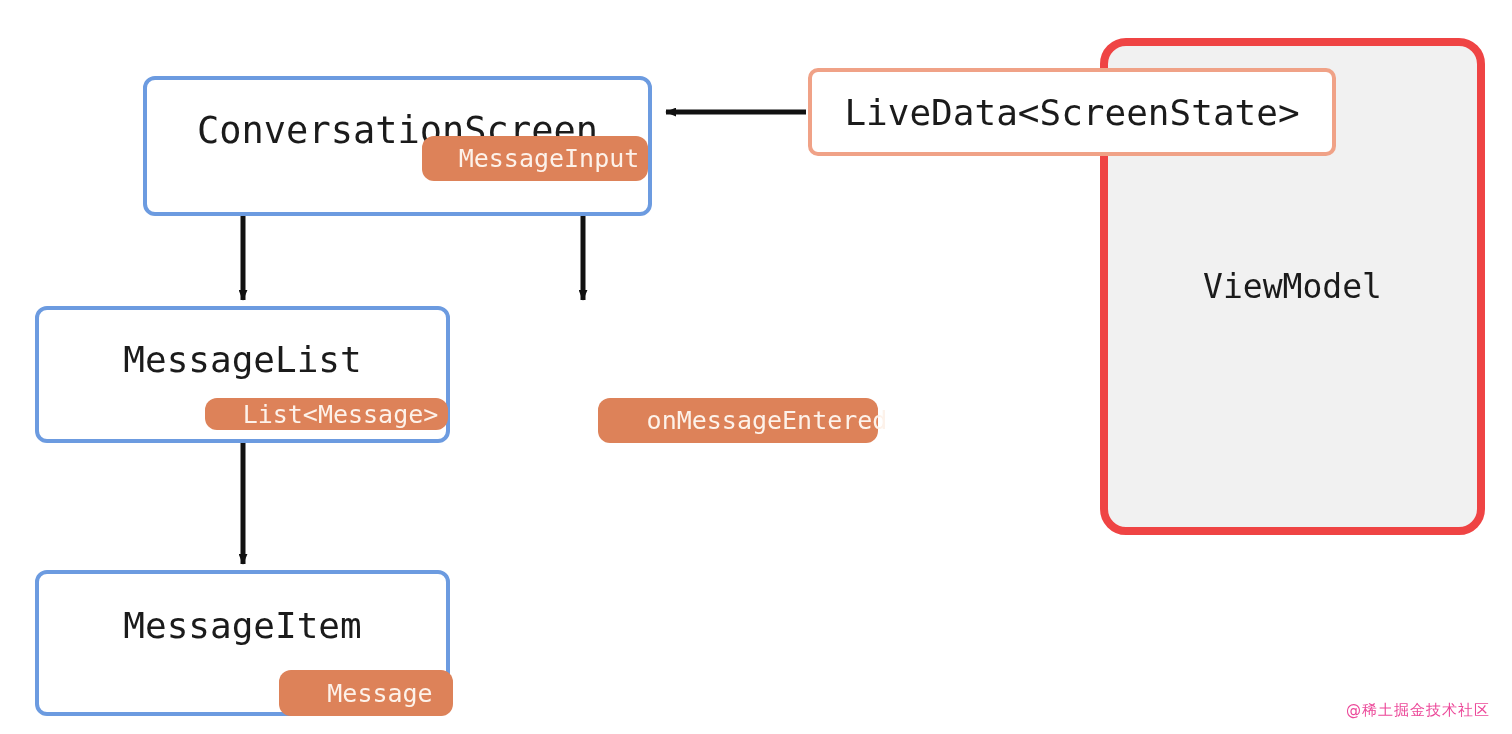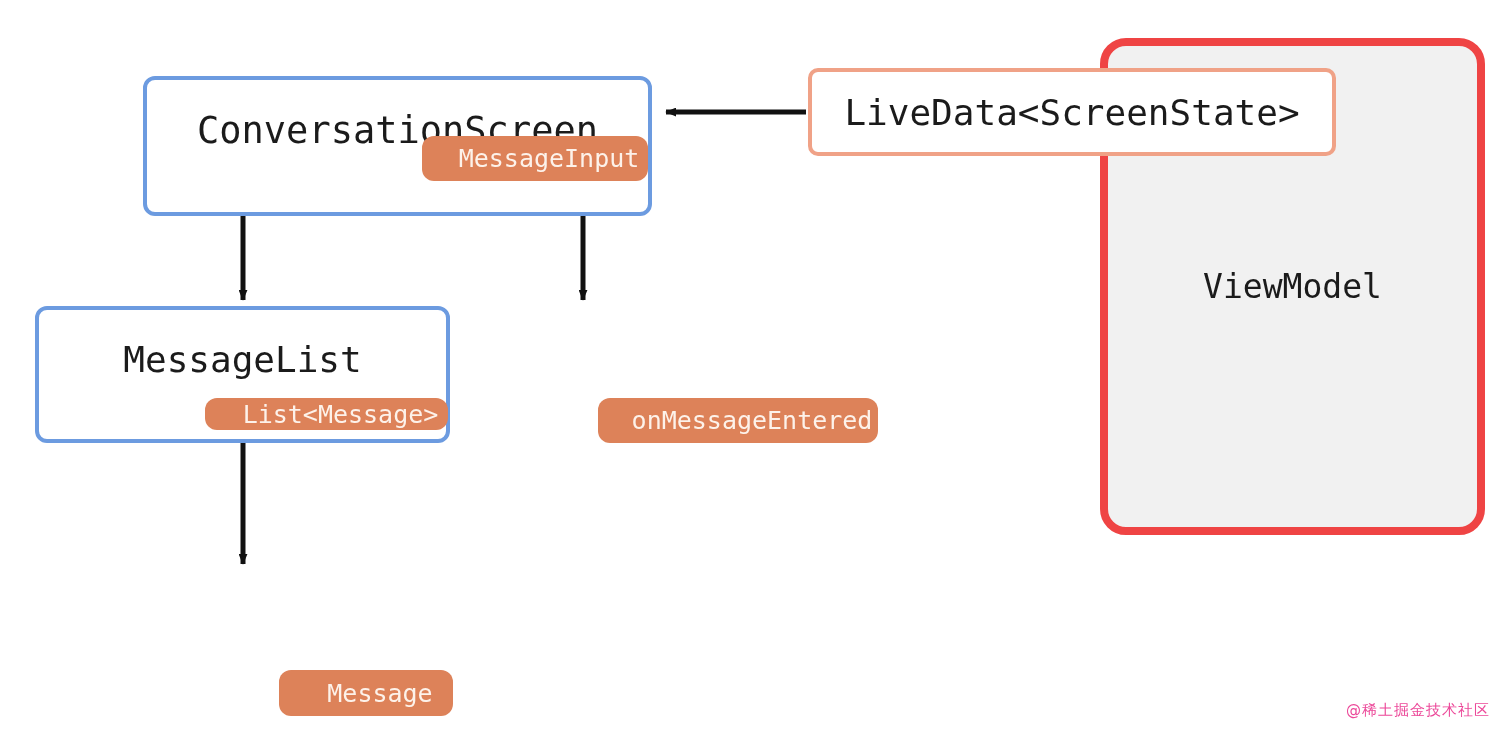--- a/index.html
+++ b/index.html
@@ -154,23 +154,26 @@
   <div class="node livedata" style="left:808px; top:68px; width:528px; height:88px; z-index:5;">
     <span class="node-label" style="font-size:36px;">LiveData&lt;ScreenState&gt;</span>
   </div>
 
   <div class="badge" style="left:205px; top:398px; width:243px; height:32px; z-index:4;">
     <span class="badge-label" style="font-size:25px; position:relative; left:14px;">List&lt;Message&gt;</span>
   </div>
 
 
   <div class="badge" style="left:598px; top:398px; width:280px; height:45px; z-index:4;">
-    <span class="badge-label" style="font-size:25px; position:relative; left:14px;text-align:right;">onMessageEntered</span>
+    <span class="badge-label" style="font-size:25px; position:relative; left:29px;text-align:right;">onMessageEntered</span>
   </div>
 
+  <div class="node composable" style="left:35px; top:570px; width:415px; height:146px; z-index:3;">
+    <span class="node-label" style="font-size:36px; position:relative; top:-18px;">MessageItem</span>
+  </div>
 
   <div class="badge" style="left:263px; top:670px; width:174px; height:46px; z-index:4;margin-left:16px;">
     <span class="badge-label" style="font-size:25px; position:relative; left:14px;">Message</span>
   </div>
 
   <div id="watermark" style="z-index:6;">@稀土掘金技术社区</div>
 
 </div>
 
 </body></html>

